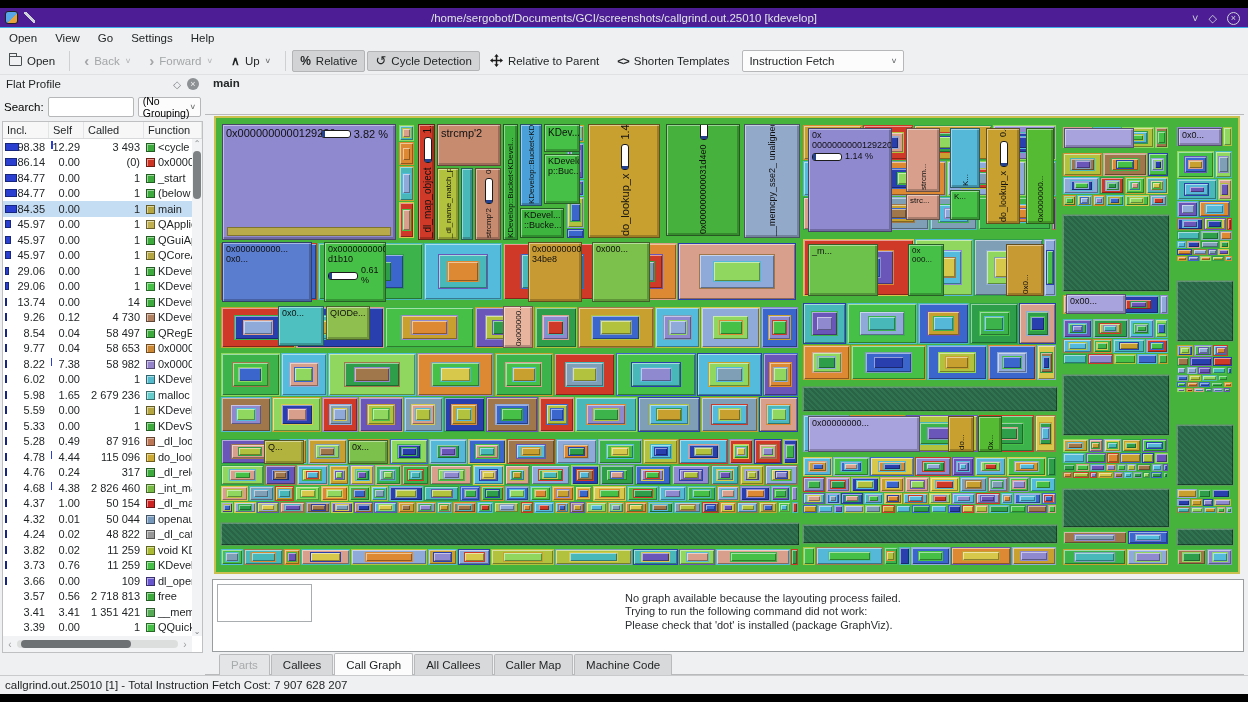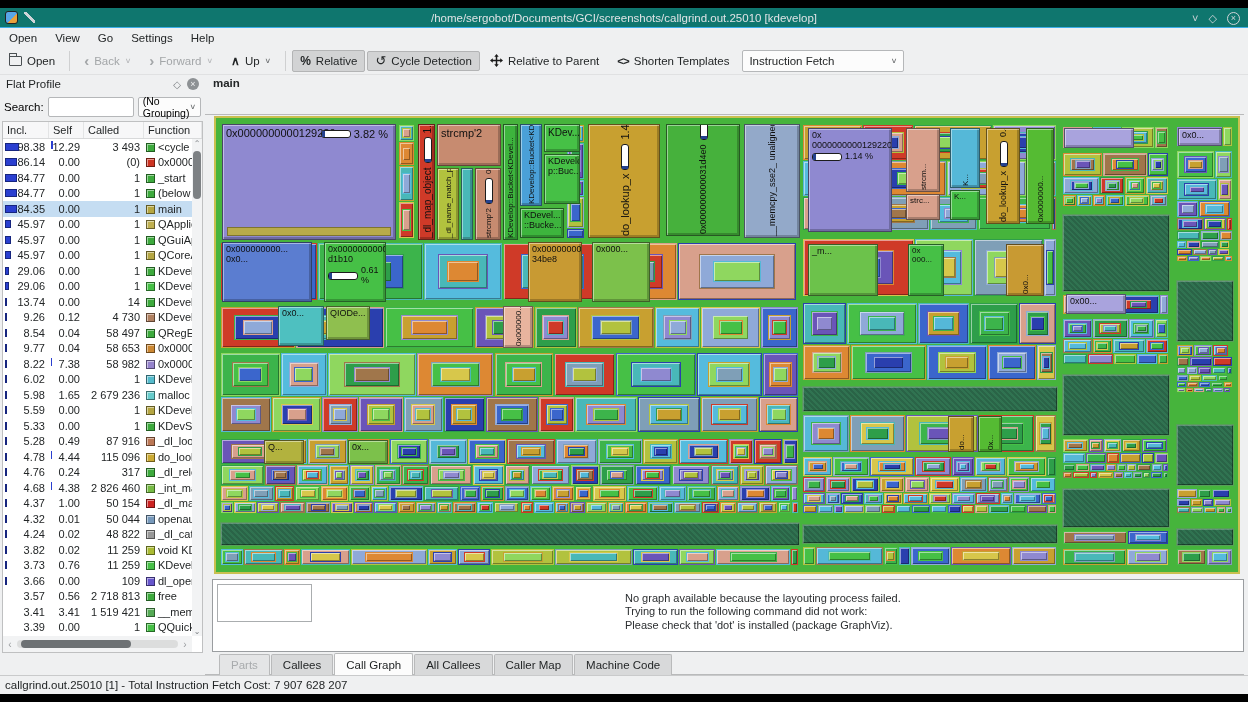--- a/index.html
+++ b/index.html
@@ -1,21 +1,21 @@
 <!DOCTYPE html>
 <html><head>
 <meta charset="utf-8">
 <style>
   html,body{margin:0;padding:0;background:#000;width:1248px;height:702px;overflow:hidden;
     font-family:"Liberation Sans",sans-serif;-webkit-font-smoothing:antialiased;}
   *{box-sizing:border-box;}
   #window{position:absolute;left:0;top:8px;width:1248px;height:686px;background:#eff0f1;}
 
   
-  #titlebar{position:absolute;left:0;top:0;width:100%;height:20px;background:#0f766e;
+  #titlebar{position:absolute;left:0;top:0;width:100%;height:20px;background:#4c1d95;
     border-bottom:1px solid #3daee9;color:#dfe3e6;font-size:11.5px;display:flex;align-items:center;}
   #titlebar .title{position:absolute;left:0;right:0;text-align:center;pointer-events:none;}
   .tb-icons{display:flex;align-items:center;gap:6px;margin-left:5px;z-index:2;}
   .app-icon{width:13px;height:13px;border-radius:3px;background:linear-gradient(135deg,#58a6e8 0 55%,#e8a23c 55%);border:1px solid #222;}
   .pin-icon{width:11px;height:11px;background:linear-gradient(45deg,transparent 45%,#cfd4d8 45% 60%,transparent 60%);}
   .win-controls{position:absolute;right:8px;top:0;height:20px;display:flex;align-items:center;gap:10px;color:#cfd4d8;font-size:11px;z-index:2;}
   .win-controls .close{width:13px;height:13px;border:1px solid #cfd4d8;border-radius:50%;display:flex;align-items:center;justify-content:center;font-size:9px;line-height:1;}
 
   
   #menubar{position:absolute;left:0;top:21px;width:100%;height:18px;background:#eff0f1;display:flex;align-items:center;font-size:11.5px;color:#232627;}
@@ -461,21 +461,21 @@
             </div>
             <div class="c-self">0.56</div>
             <div class="c-called">2 718 813</div>
             <div class="c-fn fn-cell"><span class="fn-ic" style="background: rgb(61, 170, 61);"></span>free</div>
           </div>
           <div class="trow">
             <div class="c-incl">
               <span class="num">3.41</span>
             </div>
             <div class="c-self">3.41</div>
-            <div class="c-called">1 519 421</div>
+            <div class="c-called">1 351 421</div>
             <div class="c-fn fn-cell"><span class="fn-ic" style="background: rgb(85, 170, 85);"></span>__memcpy</div>
           </div>
           <div class="trow">
             <div class="c-incl">
               <span class="num">3.39</span>
             </div>
             <div class="c-self">0.00</div>
             <div class="c-called">1</div>
             <div class="c-fn fn-cell"><span class="fn-ic" style="background: rgb(70, 192, 70);"></span>QQuickVie</div>
           </div>
@@ -1422,20 +1422,23 @@
               <span>0x0...</span>
             </div>
           </div>
           <div class="tm-block" style="left: 844px; top: 6px; width: 70px; height: 20px; background: rgb(169, 163, 221); font-size: 8px;"></div>
           <div class="tm-block" style="left: 846px; top: 172px; width: 60px; height: 20px; background: rgb(169, 163, 221); font-size: 9px;">
             <div class="lbl">0x00...</div>
           </div>
           <div class="tm-block" style="left: 958px; top: 6px; width: 44px; height: 18px; background: rgb(169, 163, 221); font-size: 9px;">
             <div class="lbl">0x0...</div>
           </div>
+          <div class="tm-block" style="left: 588px; top: 294px; width: 112px; height: 36px; background: rgb(169, 163, 221); font-size: 9px;">
+            <div class="lbl">0x00000000...</div>
+          </div>
           <div class="tm-block" style="left: 728px; top: 294px; width: 26px; height: 36px; background: rgb(200, 160, 48); font-size: 8px;">
             <div class="tm-rot" style="width: 36px; height: 26px;">
               <span>do...</span>
             </div>
           </div>
           <div class="tm-block" style="left: 758px; top: 294px; width: 24px; height: 36px; background: rgb(85, 187, 51); font-size: 8px;">
             <div class="tm-rot" style="width: 36px; height: 24px;">
               <span>0x...</span>
             </div>
           </div>

